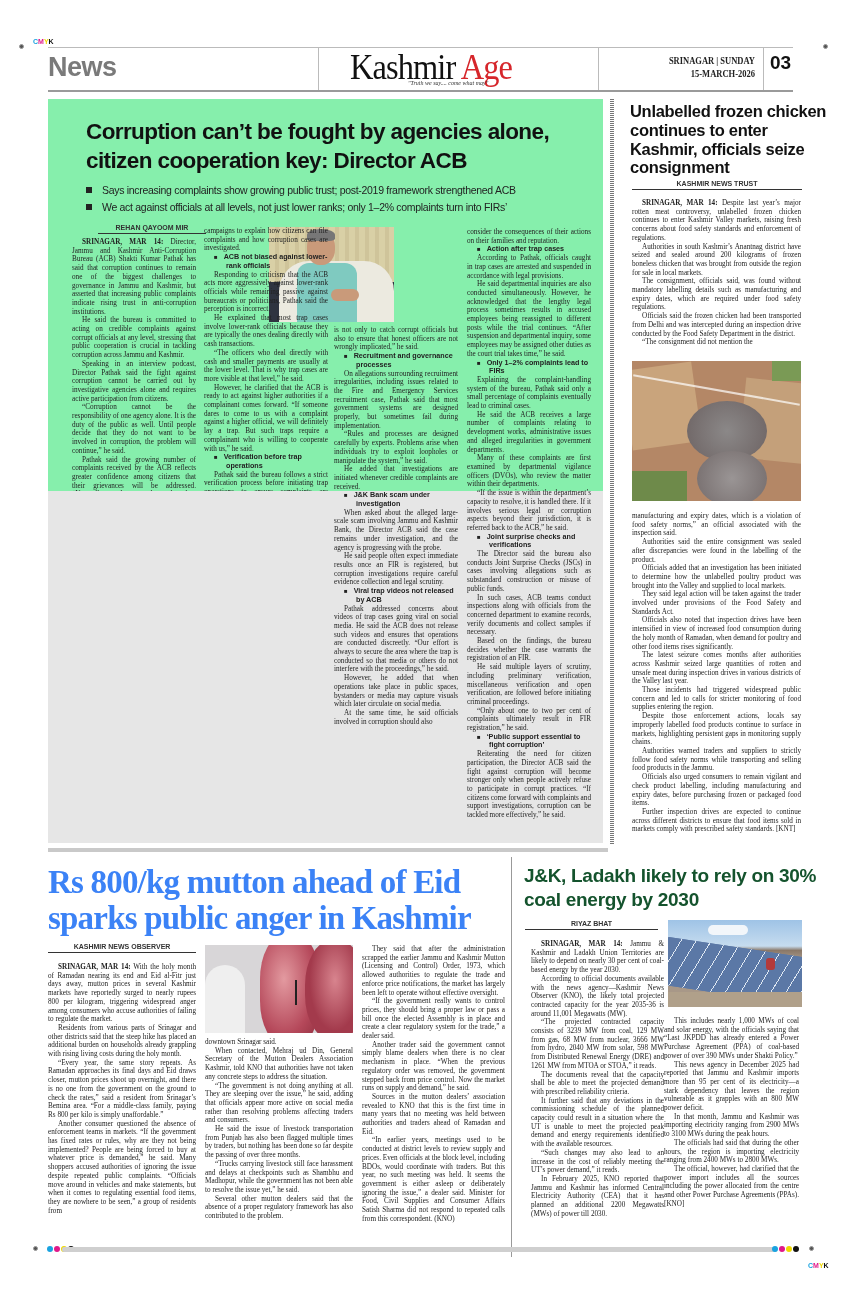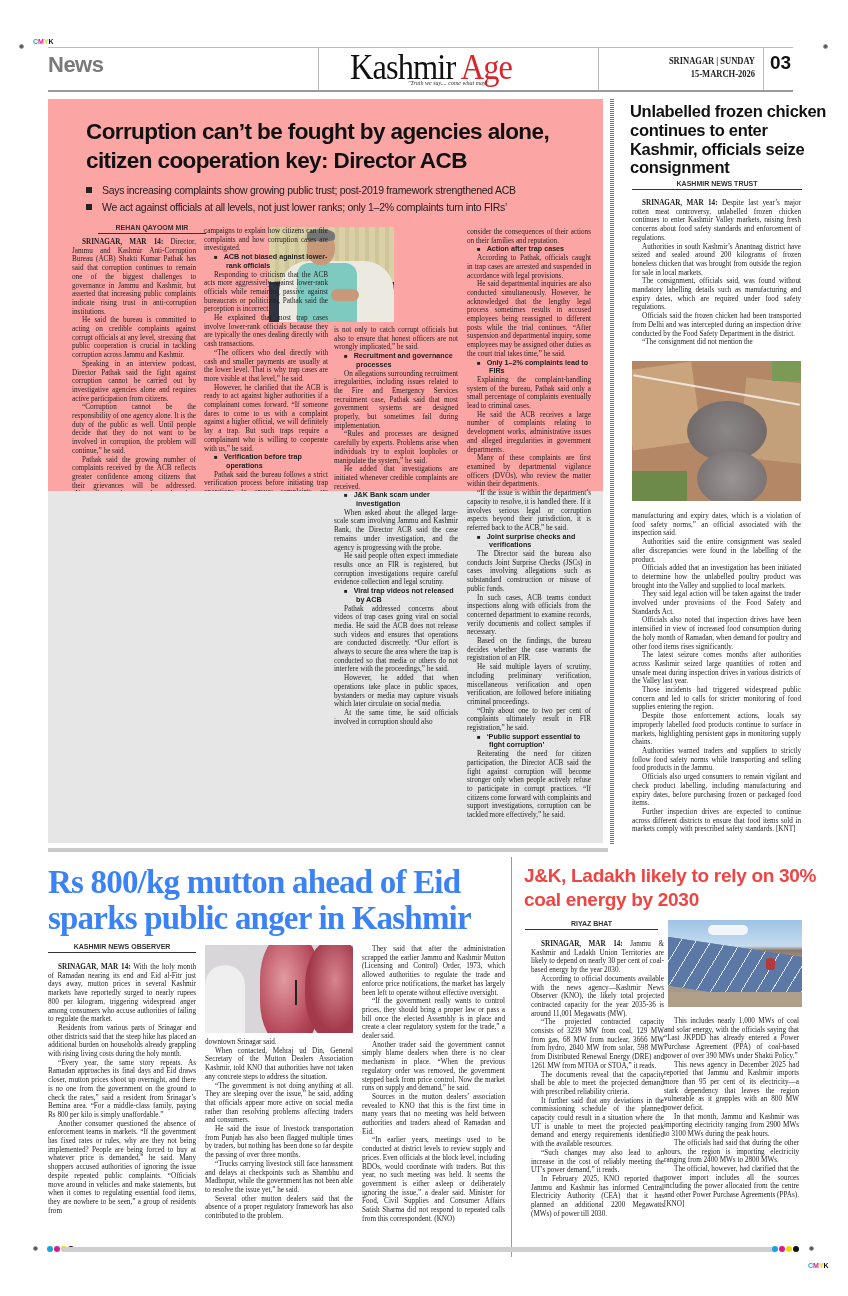--- a/index.html
+++ b/index.html
@@ -5,33 +5,33 @@
   * { box-sizing: border-box; margin: 0; padding: 0; }
   html, body { width: 848px; height: 1296px; background: #ffffff; overflow: hidden; }
   body { position: relative; font-family: "Liberation Serif", serif; color: #1a1a1a; }
 
   .reg { position: absolute; font-family: "Liberation Sans", sans-serif; font-weight: bold; font-size: 7px; letter-spacing: 0px; }
   .reg .c { color: #19a3e0; } .reg .m { color: #e0198a; } .reg .y { color: #f0d800; } .reg .k { color: #111; }
   .crosshair { position: absolute; width: 5px; height: 5px; border-radius: 50%; background: #555; border: 1px solid #999; }
 
   
   .masthead { position: absolute; left: 48px; top: 47px; width: 745px; height: 45px; border-top: 1px solid #bbb; border-bottom: 2px solid #9a9a9a; }
-  .section-label { position: absolute; left: 0; top: 4px; font-family: "Liberation Sans", sans-serif; font-weight: bold; font-size: 22px; color: #7a7a7a; letter-spacing: -0.5px; }
+  .section-label { position: absolute; left: 0; top: 4px; font-family: "Liberation Sans", sans-serif; font-weight: bold; font-size: 27px; color: #7a7a7a; letter-spacing: -0.5px; }
   .mast-div1 { position: absolute; left: 270px; top: 0; bottom: 0; border-left: 1px solid #bbb; }
   .mast-div2 { position: absolute; left: 550px; top: 0; bottom: 0; border-left: 1px solid #bbb; }
   .mast-div3 { position: absolute; left: 715px; top: 0; bottom: 0; border-left: 1px solid #bbb; }
   .logo { position: absolute; left: 302px; top: 0px; font-family: "Liberation Serif", serif; font-size: 36px; line-height: 38px; letter-spacing: -1px; transform: scaleX(0.9); transform-origin: left; white-space: nowrap; }
   .logo .k { color: #111; }
   .logo .a { color: #d6262b; }
   .tagline { position: absolute; left: 360px; top: 32px; font-family: "Liberation Serif", serif; font-style: italic; font-size: 6px; color: #333; }
   .dateline { position: absolute; left: 562px; top: 6px; width: 145px; text-align: right; font-family: "Liberation Serif", serif; font-weight: bold; font-size: 10px; line-height: 13px; color: #222; transform: scaleX(0.85); transform-origin: right; }
   .page-num { position: absolute; left: 722px; top: 4px; font-family: "Liberation Sans", sans-serif; font-weight: bold; font-size: 19px; color: #111; }
 
   
-  .main-box { position: absolute; left: 48px; top: 99px; width: 555px; height: 392px; background: #fca5a5; }
+  .main-box { position: absolute; left: 48px; top: 99px; width: 555px; height: 392px; background: #86efac; }
   .main-box-lower { position: absolute; left: 48px; top: 491px; width: 555px; height: 352px; background: #e6e6e6; }
   .main-headline { position: absolute; left: 38px; top: 18px; width: 510px; font-family: "Liberation Sans", sans-serif; font-weight: bold; font-size: 22.5px; line-height: 29px; letter-spacing: -0.6px; color: #111; }
   .kickers { position: absolute; left: 38px; top: 83px; width: 515px; font-family: "Liberation Sans", sans-serif; font-size: 10.5px; line-height: 17px; letter-spacing: -0.3px; color: #222; }
   .kickers .bul { display: inline-block; width: 6px; height: 6px; background: #222; margin-right: 10px; vertical-align: 1px; }
   .byline-main { position: absolute; left: 50px; top: 125px; width: 108px; font-family: "Liberation Sans", sans-serif; font-weight: bold; font-size: 7px; text-align: center; color: #333; border-bottom: 1px solid #333; padding-bottom: 2px; }
 
   .col { position: absolute; font-family: "Liberation Serif", serif; font-size: 7.2px; line-height: 8.7px; text-align: justify; color: #222; }
   .col p { text-indent: 10px; }
   .col .dl { font-weight: bold; }
   .col .sub { font-family: "Liberation Sans", sans-serif; font-weight: bold; font-size: 7.2px; line-height: 8.7px; padding-left: 22px; text-indent: -12px; text-align: left; }
@@ -67,21 +67,21 @@
   .byline-mutton { position: absolute; left: 48px; top: 943px; width: 148px; font-family: "Liberation Sans", sans-serif; font-weight: bold; font-size: 7px; text-align: center; color: #333; border-bottom: 1px solid #333; padding-bottom: 2px; }
   .photo-mutton { position: absolute; left: 205px; top: 945px; width: 148px; height: 88px; overflow: hidden; background: #d8d6d8; }
   .photo-mutton .m1 { position: absolute; left: 55px; top: -10px; width: 60px; height: 110px; border-radius: 40%; background: radial-gradient(ellipse at 40% 40%, #e39aa0, #b5485a 60%, #8a2a3a); }
   .photo-mutton .m2 { position: absolute; left: 100px; top: -5px; width: 60px; height: 100px; border-radius: 45%; background: radial-gradient(ellipse at 50% 40%, #d8848e, #a33a4c 60%); }
   .photo-mutton .person { position: absolute; left: 0; top: 20px; width: 40px; height: 70px; border-radius: 20px 20px 0 0; background: #efefef; }
   .photo-mutton .hook { position: absolute; left: 90px; top: 35px; width: 2px; height: 25px; background: #222; }
 
   .col-sep { position: absolute; left: 511px; top: 857px; width: 1px; height: 400px; background: #999; }
 
   
-  .coal-headline { position: absolute; left: 524px; top: 864px; width: 300px; font-family: "Liberation Sans", sans-serif; font-weight: bold; font-size: 19px; line-height: 24px; letter-spacing: -0.3px; color: #ef4444; }
+  .coal-headline { position: absolute; left: 524px; top: 864px; width: 300px; font-family: "Liberation Sans", sans-serif; font-weight: bold; font-size: 19px; line-height: 24px; letter-spacing: -0.3px; color: #14532d; }
   .byline-coal { position: absolute; left: 525px; top: 920px; width: 133px; font-family: "Liberation Sans", sans-serif; font-weight: bold; font-size: 7px; text-align: center; color: #333; border-bottom: 1px solid #333; padding-bottom: 2px; }
   .photo-solar { position: absolute; left: 668px; top: 920px; width: 134px; height: 87px; overflow: hidden; background: linear-gradient(180deg, #9fc3e6 0%, #c6dcef 30%, #8a7868 35%, #a89888 45%); }
   .photo-solar .cloud { position: absolute; left: 40px; top: 5px; width: 40px; height: 10px; border-radius: 10px; background: #f2f6fa; }
   .photo-solar .panels { position: absolute; left: -20px; top: 30px; width: 190px; height: 45px; background: repeating-linear-gradient(90deg, #5b78a6 0 14px, #dfe8f2 14px 15px), #5b78a6; transform: skewX(-25deg) rotate(8deg); }
   .photo-solar .ground { position: absolute; left: 0; top: 72px; width: 134px; height: 15px; background: #b0a08a; }
   .photo-solar .worker { position: absolute; left: 98px; top: 38px; width: 9px; height: 12px; border-radius: 3px; background: #b43a3a; }
 
   .bottom-bar { position: absolute; left: 62px; top: 1247px; width: 715px; height: 5px; background: #cfcfcf; border-radius: 2px; }
   .dots { position: absolute; display: flex; gap: 1px; }
   .dots span { display: inline-block; width: 6px; height: 6px; border-radius: 50%; }

